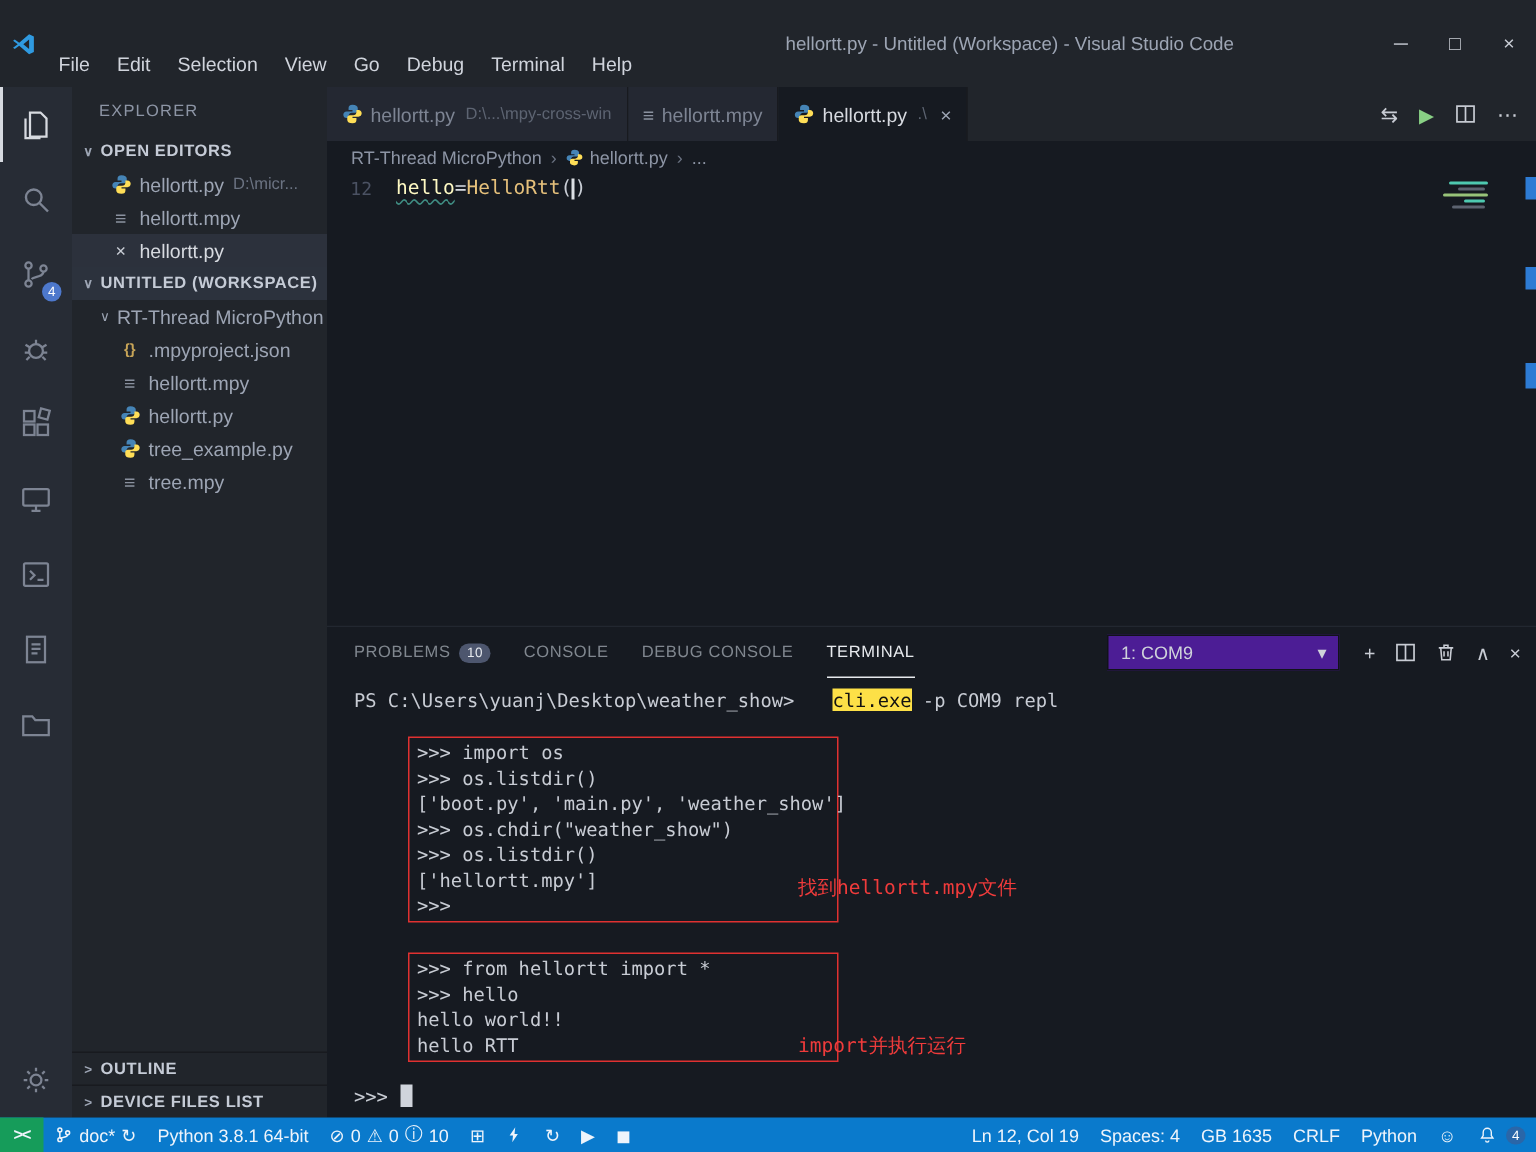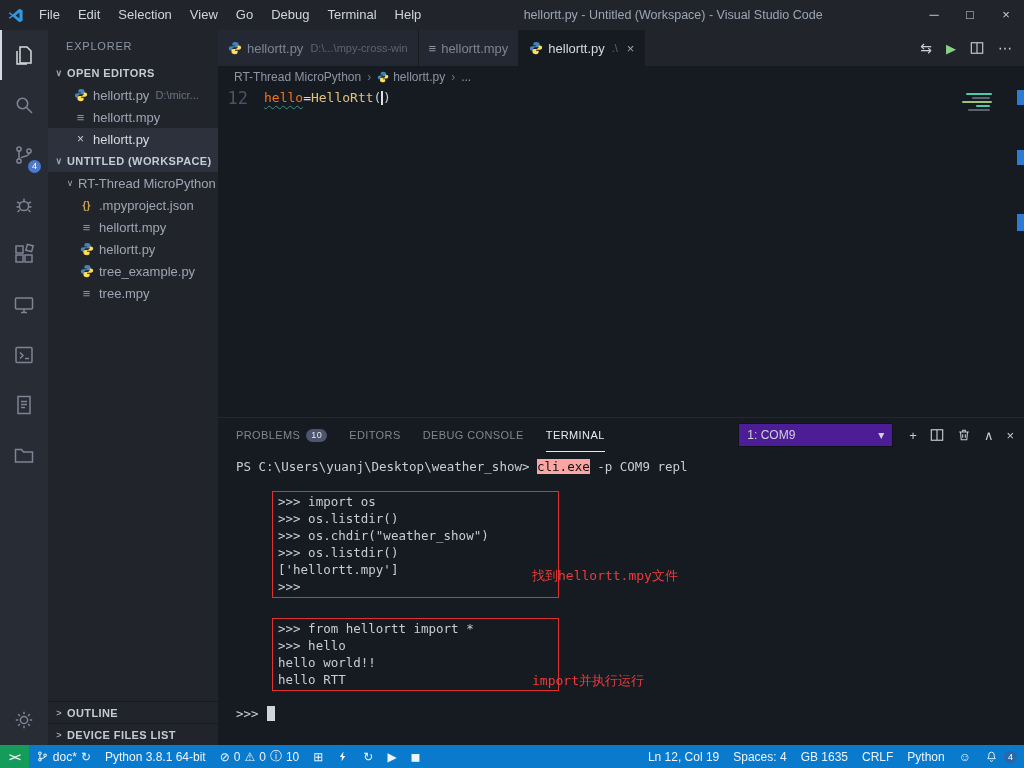--- a/index.html
+++ b/index.html
@@ -4,21 +4,21 @@
 <style>
   *{margin:0;padding:0;box-sizing:border-box;}
   html,body{width:1024px;height:768px;overflow:hidden;}
   body{font-family:"Liberation Sans",sans-serif;background:#161a21;color:#c8ccd4;}
   .window{width:1024px;height:768px;display:flex;flex-direction:column;}
 
   
   .titlebar{flex:0 0 30px;background:#21252b;display:flex;align-items:center;font-size:13px;color:#d0d4dc;}
   .logo{width:30px;display:flex;justify-content:center;align-items:center;}
   .menus{display:flex;}
-  .menus .menu{padding:0 9px;line-height:30px;cursor:default;}
+  .menus .menu{padding:0 9px;line-height:30px;cursor:default;margin-top:28px;}
   .tb-title{flex:1;text-align:center;color:#9da5b4;font-size:12.5px;white-space:nowrap;overflow:hidden;}
   .win-controls{display:flex;}
   .win-controls span{width:36px;text-align:center;line-height:30px;color:#c8ccd4;font-size:13px;}
 
   .main{flex:1;display:flex;min-height:0;}
 
   
   .activitybar{flex:0 0 48px;background:#272c35;display:flex;flex-direction:column;align-items:center;}
   .ab-item{width:48px;height:50px;display:flex;align-items:center;justify-content:center;color:#7d8493;position:relative;}
   .ab-item.active{color:#d7dae0;box-shadow:inset 2px 0 0 #d7dae0;}
@@ -54,43 +54,43 @@
   .tab-actions{margin-left:auto;display:flex;align-items:center;gap:14px;padding-right:12px;color:#c8ccd4;}
   .tab-actions .play{color:#89d185;font-size:13px;}
   .tab-actions .gly{font-size:14px;}
 
   .breadcrumb{flex:0 0 22px;display:flex;align-items:center;font-size:12px;color:#8d95a5;padding-left:16px;background:#161a21;}
   .breadcrumb .sep{margin:0 6px;color:#6b7382;}
   .breadcrumb .ficon{margin-right:4px;display:inline-flex;}
 
   .codearea{flex:1;position:relative;background:#161a21;font-family:"DejaVu Sans Mono",monospace;font-size:13px;min-height:0;}
   .codeline{display:flex;height:19px;align-items:center;}
-  .gutter{width:46px;flex:0 0 46px;text-align:right;padding-right:16px;color:#4b5263;font-size:17px;}
-  .tok-var{color:#f97316;text-decoration:underline wavy #3f8d83 1px;text-underline-offset:3px;}
+  .gutter{width:46px;flex:0 0 46px;text-align:right;padding-right:16px;color:#4b5263;font-size:12px;}
+  .tok-var{color:#fef9c3;text-decoration:underline wavy #3f8d83 1px;text-underline-offset:3px;}
   .tok-op{color:#d7dae0;}
   .tok-fn{color:#e5c07b;text-align:center;}
   .tok-par{color:#c8ccd4;}
   .caret{display:inline-block;width:1.5px;height:14px;background:#dcdfe4;vertical-align:middle;}
   .minimap{position:absolute;top:3px;right:14px;width:58px;}
   .minimap i{display:block;height:2px;margin:2px 0;border-radius:1px;}
   .ovr{position:absolute;right:0;width:7px;background:#2d7bd4;}
 
   
   .panel{flex:0 0 328px;border-top:1px solid #222730;display:flex;flex-direction:column;background:#161a21;min-height:0;}
   .panelbar{flex:0 0 34px;display:flex;align-items:center;padding:0 10px 0 18px;}
   .ptab{font-size:11px;letter-spacing:0.4px;color:#80878f;margin-right:22px;display:flex;align-items:center;height:34px;cursor:default;}
   .ptab .pbadge{background:#4d566e;color:#e6e9ee;border-radius:9px;font-size:9px;line-height:13px;padding:0 5px;margin-left:6px;}
   .ptab.active{color:#e7eaee;box-shadow:inset 0 -1px 0 #e7eaee;}
   .pselect{margin-left:auto;background:#4c1d95;border:1px solid #11131a;color:#cfd3da;font-size:12px;height:24px;display:flex;align-items:center;padding:0 8px;width:155px;justify-content:space-between;}
   .pactions{display:flex;align-items:center;gap:13px;margin-left:16px;color:#c8ccd4;}
   .pactions .gly{font-size:13px;}
 
   .terminal{flex:1;padding:6px 0 0 18px;font-family:"DejaVu Sans Mono",monospace;font-size:12.5px;line-height:17px;color:#c8ccd4;overflow:hidden;}
   .tline{white-space:pre;}
-  .hl-yellow{background:#fca5a5;color:#111;}
+  .hl-yellow{background:#fde047;color:#111;margin-left:18px;}
   .tblockwrap{position:relative;margin-top:16px;width:520px;padding-left:36px;}
   .tblockwrap.second{margin-top:20px;}
   .tblock{border:1px solid #e03131;width:287px;padding:1px 5px 2px 5px;}
   .annot{position:absolute;color:#ef3b3b;font-size:13px;white-space:nowrap;left:296px;}
   .annot.a1{bottom:14px;}
   .annot.a2{bottom:2px;}
   .finalprompt{margin-top:14px;display:flex;align-items:center;}
   .block-cursor{display:inline-block;width:8px;height:15px;background:#d0d4dc;margin-left:8px;}
 
   
@@ -375,21 +375,21 @@
         <div class="ovr" style="top:126px;height:17px;"></div>
       </div>
 
       <div class="panel">
         <div class="panelbar">
           <div class="ptab">
             <span>PROBLEMS</span>
             <span class="pbadge">10</span>
           </div>
           <div class="ptab">
-            <span>EDITORS</span>
+            <span>CONSOLE</span>
           </div>
           <div class="ptab">
             <span>DEBUG CONSOLE</span>
           </div>
           <div class="ptab active">
             <span>TERMINAL</span>
           </div>
           <div class="pselect">
             <span>1: COM9</span>
             <span>▾</span>
@@ -412,20 +412,21 @@
           </div>
         </div>
 
         <div class="terminal">
           <div class="tline"><span>PS C:\Users\yuanj\Desktop\weather_show&gt; </span><span class="hl-yellow">cli.exe</span><span> -p COM9 repl</span></div>
 
           <div class="tblockwrap">
             <div class="tblock">
               <div class="tline">&gt;&gt;&gt; import os</div>
               <div class="tline">&gt;&gt;&gt; os.listdir()</div>
+              <div class="tline">['boot.py', 'main.py', 'weather_show']</div>
               <div class="tline">&gt;&gt;&gt; os.chdir("weather_show")</div>
               <div class="tline">&gt;&gt;&gt; os.listdir()</div>
               <div class="tline">['hellortt.mpy']</div>
               <div class="tline">&gt;&gt;&gt;</div>
             </div>
             <span class="annot a1">找到hellortt.mpy文件</span>
           </div>
 
           <div class="tblockwrap second">
             <div class="tblock">

